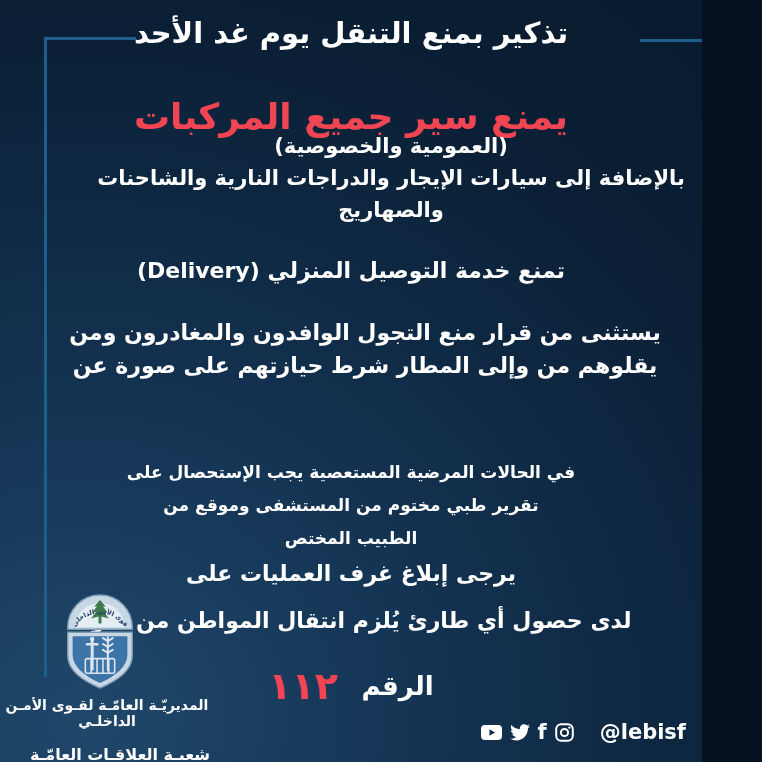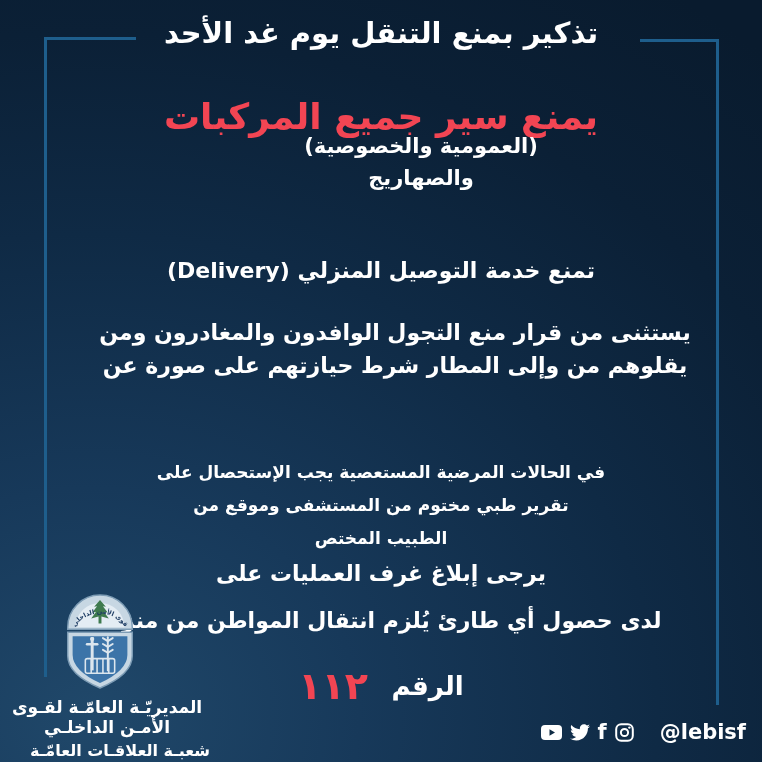--- a/index.html
+++ b/index.html
@@ -1,18 +1,18 @@
 <!DOCTYPE html>
 <html lang="ar"><head>
 <meta charset="utf-8">
 <style>
   html, body { margin: 0; padding: 0; background: #05111f; }
   .poster {
     position: relative;
-    width: 762px;
+    width: 702px;
     height: 762px;
     overflow: hidden;
     font-family: "DejaVu Sans", sans-serif;
     color: #ffffff;
     background:
       radial-gradient(135% 115% at 12% 94%, #20486a 0%, #17395a 26%, #0f2a45 55%, #0b2036 78%, #091b2e 100%);
   }
   .frame { position: absolute; background: #1e5e8c; }
   .frame-h { height: 3px; }
   .frame-v { width: 3px; }
@@ -28,21 +28,21 @@
   .emergency { top: 550px; font-size: 22px; line-height: 47px; }
   .numrow    { top: 664px; }
   .numrow .num-label { font-size: 26px; vertical-align: middle; }
   .numrow .num-value { font-size: 38px; color: #f24553; vertical-align: middle; margin-right: 18px; letter-spacing: 2px; }
 
   .logo-wrap { position: absolute; left: 56px; top: 594px; width: 88px; height: 98px; }
   .footer-org {
     position: absolute; left: 4px; top: 697px; width: 206px;
     text-align: center; direction: rtl; font-weight: bold; color: #ffffff;
   }
-  .footer-org .l1 { font-size: 17px; margin-bottom: 4px; }
+  .footer-org .l1 { font-size: 14px; margin-bottom: 16px; }
   .footer-org .l2 { font-size: 16px; margin-bottom: 10px; text-align: right; }
   .footer-org .l3 { font-size: 12px; letter-spacing: 1px; }
 
   .social {
     position: absolute; right: 16px; bottom: 18px;
     display: flex; align-items: center; gap: 8px; direction: ltr;
   }
   .social svg { display: block; }
   .social .fb { font-size: 21px; font-weight: bold; color: #fff; line-height: 20px; font-family: "DejaVu Sans", sans-serif; }
   .social .handle { font-size: 21px; color: #ffffff; font-weight: bold; margin-left: 18px; }
@@ -56,20 +56,21 @@
   <div class="frame frame-v" style="left:44px;  top:37px; height:640px;"></div>
   <div class="frame frame-h" style="left:640px; top:39px; width:79px;"></div>
   <div class="frame frame-v" style="left:716px; top:39px; height:666px;"></div>
 
   <div class="txt title">تذكير بمنع التنقل يوم غد الأحد</div>
 
   <div class="txt headline">يمنع سير جميع المركبات</div>
 
   <div class="txt vehicles">
     <div>(العمومية والخصوصية)</div>
+    <div>بالإضافة إلى سيارات الإيجار والدراجات النارية والشاحنات</div>
     <div>والصهاريج</div>
   </div>
 
   <div class="txt delivery">تمنع خدمة التوصيل المنزلي (Delivery)</div>
 
   <div class="txt exception">
     <div>يستثنى من قرار منع التجول الوافدون والمغادرون ومن</div>
     <div>يقلوهم من وإلى المطار شرط حيازتهم على صورة عن</div>
   </div>
 

